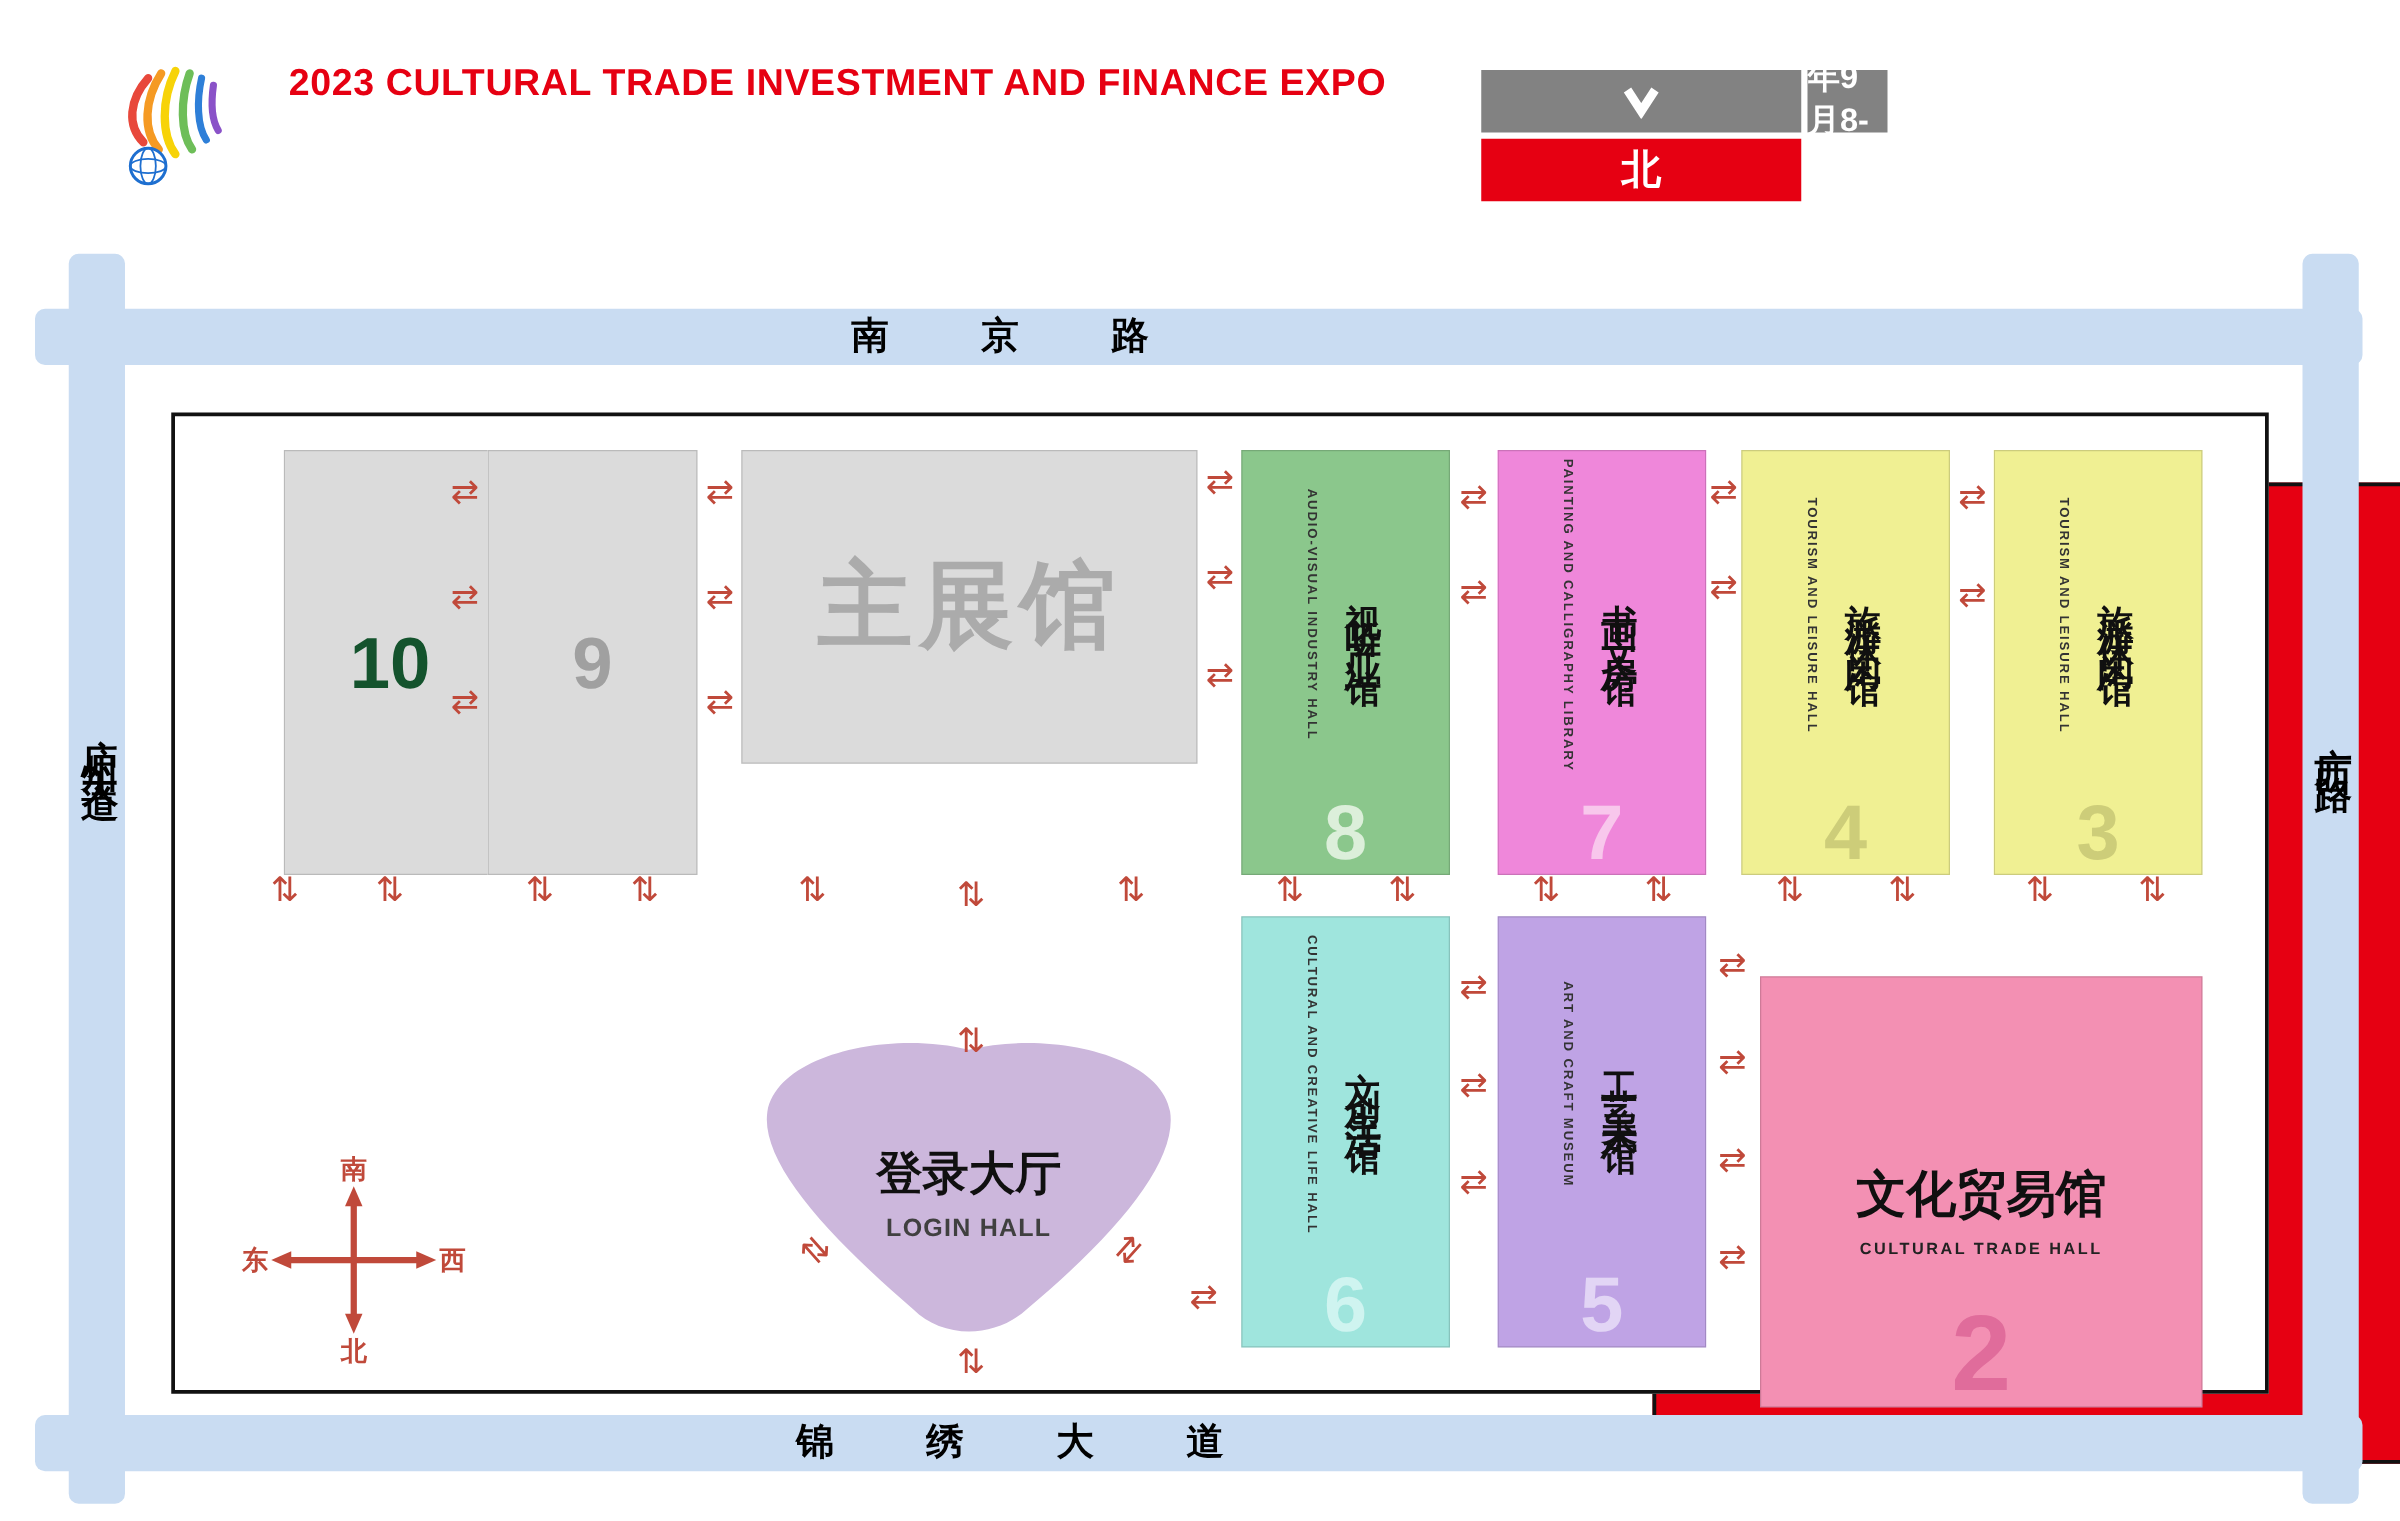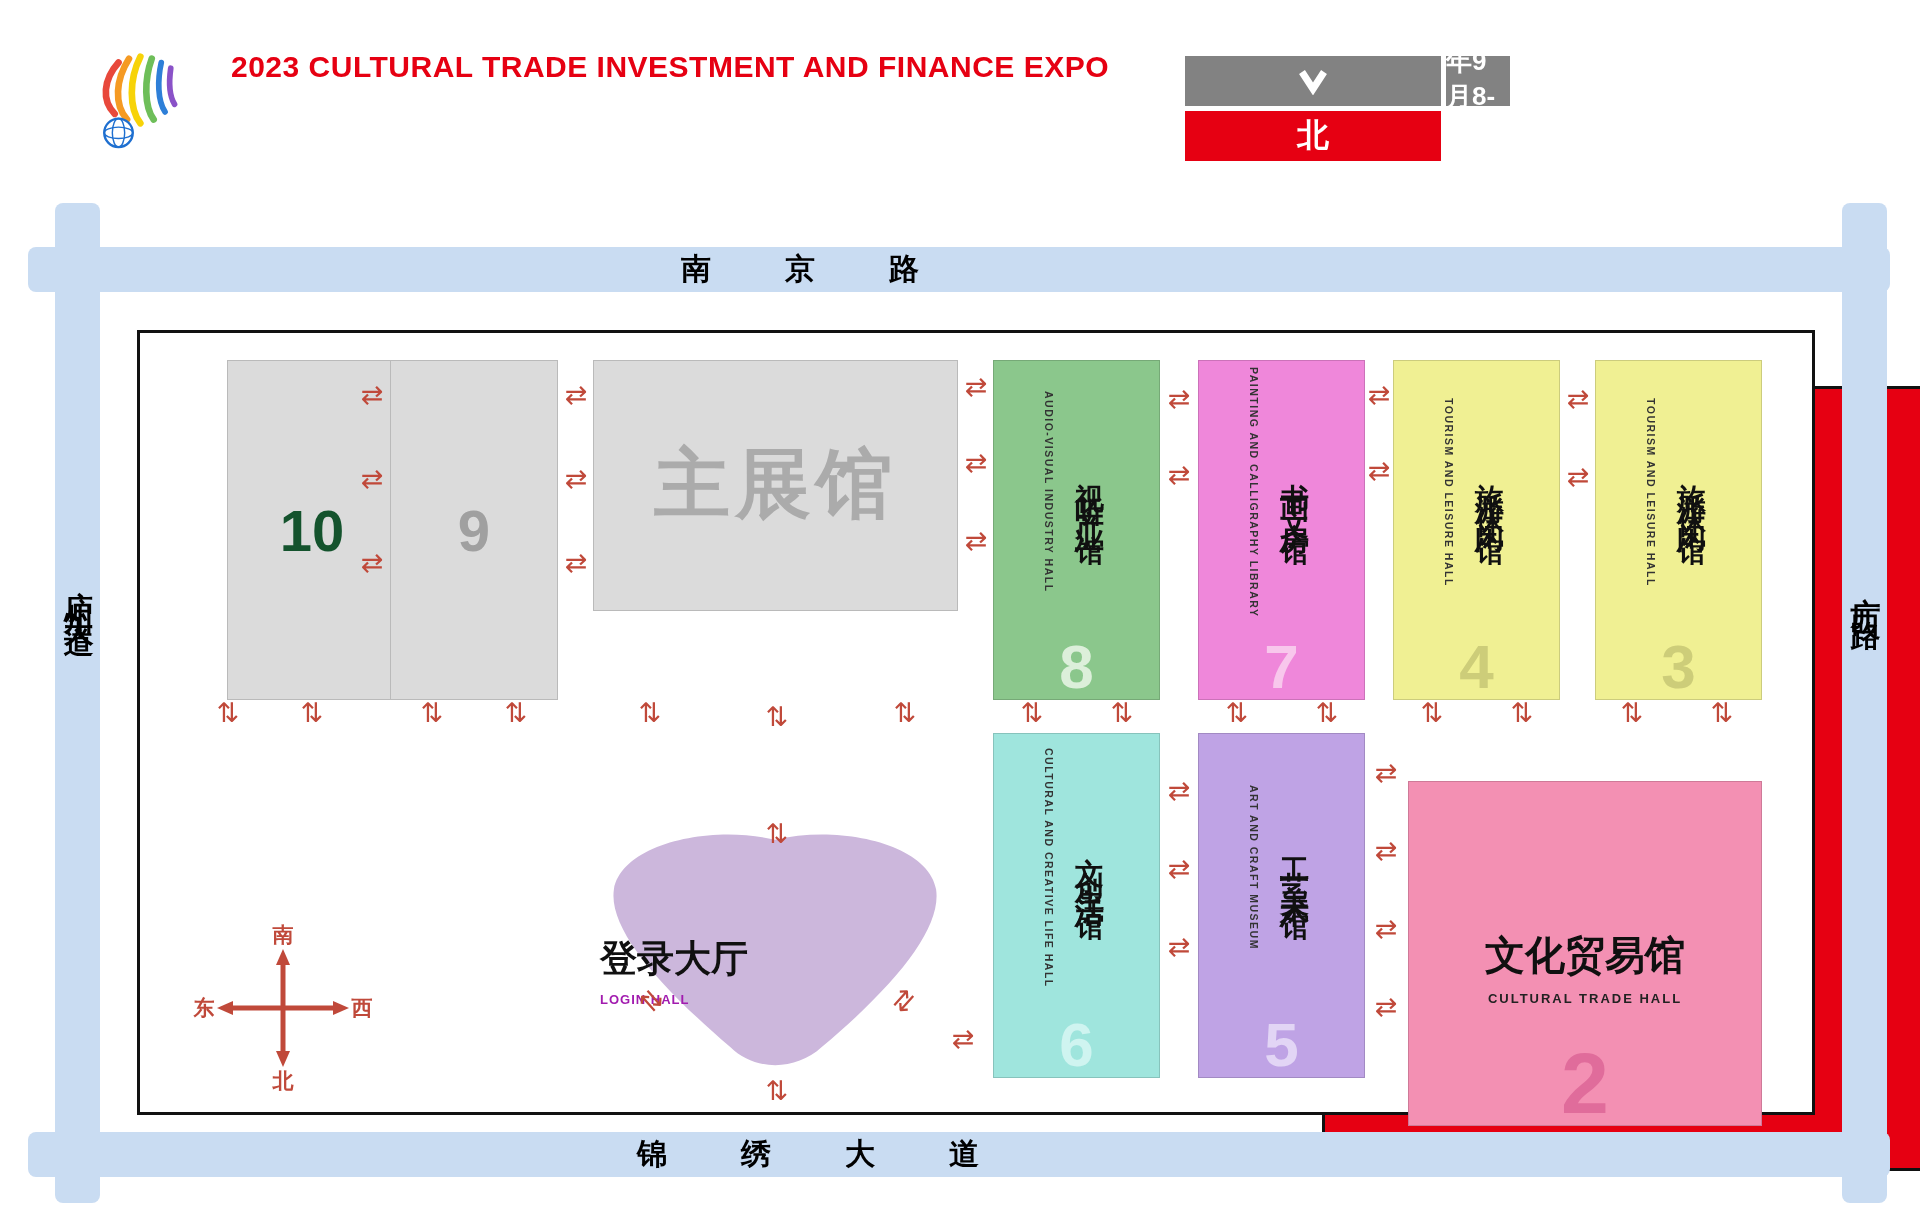--- a/index.html
+++ b/index.html
@@ -45,23 +45,23 @@
   .h2-cn{font-size:40px;font-weight:900;color:#101010;}
   .h2-en{font-size:13px;font-weight:bold;letter-spacing:2px;margin-top:8px;color:#222;}
   .num.big2{font-size:86px;bottom:0;}
 
   
   .conf{position:absolute;left:615px;top:730px;width:330px;height:100px;}
   .conf-text{position:absolute;left:0;top:22px;width:100%;text-align:center;}
   .conf-cn{font-size:27px;font-weight:bold;}
   .conf-en{font-size:11px;font-weight:bold;letter-spacing:1px;margin-top:2px;}
   .login{position:absolute;left:600px;top:826px;width:350px;height:252px;}
-  .login-text{position:absolute;left:0;top:108px;width:100%;}
+  .login-text{position:absolute;left:0;top:88px;width:100%;text-align:center;}
   .login-cn{font-size:37px;font-weight:900;color:#101010;}
-  .login-en{font-size:13px;font-weight:bold;letter-spacing:1px;margin-top:8px;color:#a21caf;}
+  .login-en{font-size:20px;font-weight:bold;letter-spacing:1px;margin-top:8px;color:#404040;}
 
   
   .ar{position:absolute;transform:translate(-50%,-50%);color:var(--arrow);font-size:27px;line-height:1;
       font-family:"DejaVu Sans",sans-serif;font-weight:normal;}
   .ar.h::before{content:"\21C4";}
   .ar.v::before{content:"\21C5";}
   .ar.d45{transform:translate(-50%,-50%) rotate(48deg);}
   .ar.dm45{transform:translate(-50%,-50%) rotate(-48deg);}
   .ar.d45::before,.ar.dm45::before{content:"\21C4";}
 

